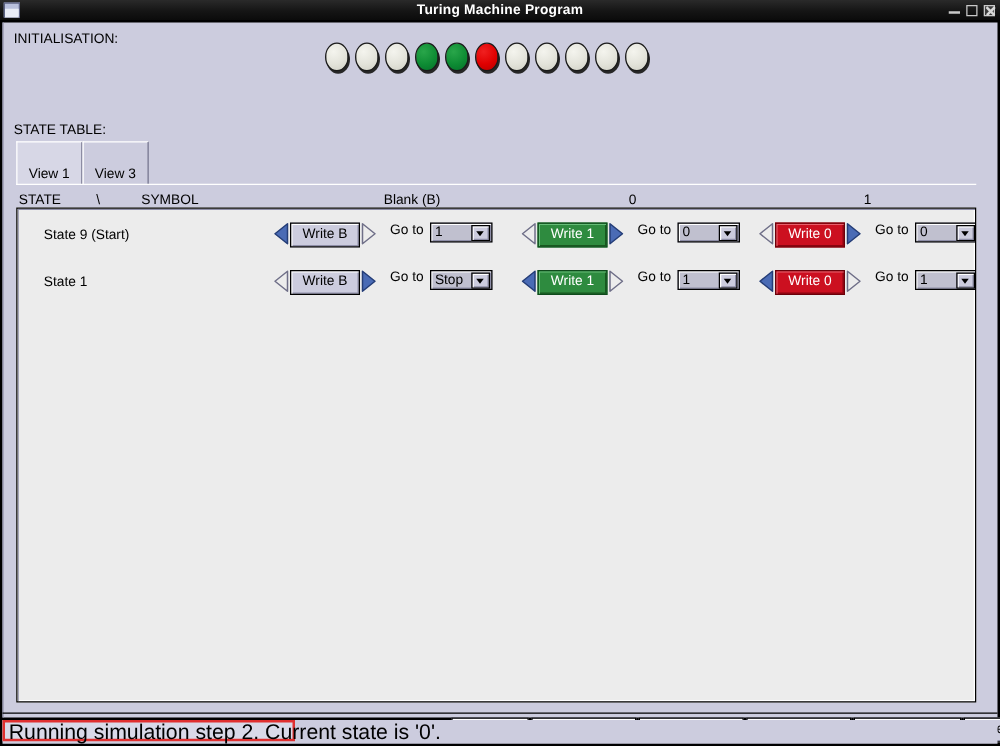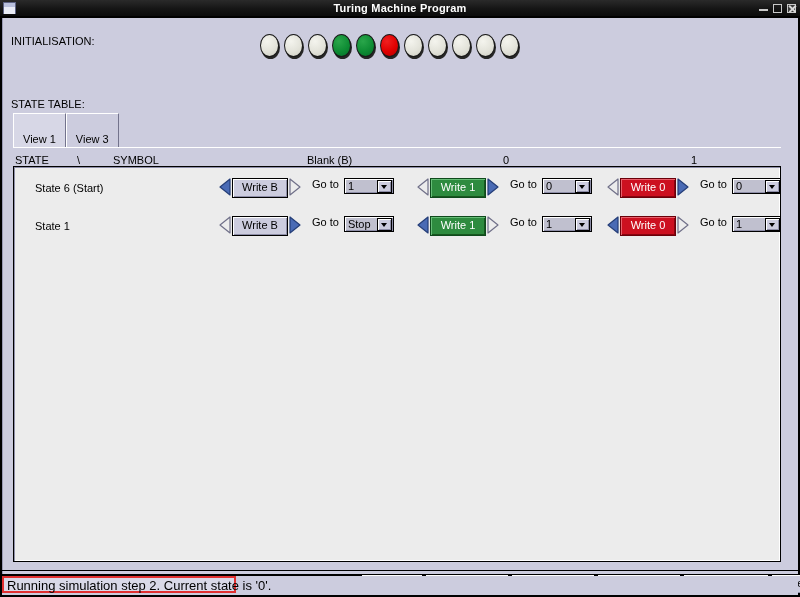--- a/index.html
+++ b/index.html
@@ -52,21 +52,21 @@
   .client{
     position:absolute;left:2px;top:18px;width:796px;height:556px;
     background:#ccccde;
     box-sizing:border-box;
     border-left:1px solid #9a9ab4;
   }
 
   .section-label{
     position:absolute;font-size:11px;color:#000;white-space:nowrap;
   }
-  #lbl-init{left:8px;top:17px;}
+  #lbl-init{left:8px;top:7px;}
   #lbl-state-table{left:8px;top:80px;}
 
   
   .tape{
     position:absolute;left:256px;top:15px;height:26px;display:flex;gap:2px;
   }
   .cell{
     width:22px;height:26px;position:relative;
   }
   .cell .disc{
@@ -215,21 +215,21 @@
   .statusbar{
     position:absolute;left:2px;top:576px;width:796px;height:19px;
     background:#ccccde;box-sizing:border-box;
   }
   .statusbox{
     position:absolute;left:0px;top:0px;width:234px;height:17px;
     border:2px solid #e03030;background:#d9d9e8;box-sizing:border-box;
     line-height:13px;
   }
   .statustext{
-    position:absolute;left:3px;top:1px;font-size:13px;color:#000;white-space:nowrap;
+    position:absolute;left:3px;top:1px;font-size:17px;color:#000;white-space:nowrap;
   }
   .bottom-frame{
     position:absolute;left:2px;top:570px;width:796px;height:1px;background:#000;
   }
 </style>
 </head>
 <body>
 
 <div class="window">
 
@@ -306,21 +306,21 @@
     <div class="colhead" id="ch0">STATE</div>
     <div class="colhead" id="ch-sep">\</div>
     <div class="colhead" id="ch-sym">SYMBOL</div>
     <div class="colhead" id="ch1">Blank (B)</div>
     <div class="colhead" id="ch2">0</div>
     <div class="colhead" id="ch3">1</div>
 
     <div class="tablepanel">
       <div class="rowwrap" id="rowwrap">
           <div class="trow">
-            <div class="state-name">State 6 (Start)</div>
+            <div class="state-name">State 9 (Start)</div>
             <div class="cellgroup" id="cg-b">
               <span class="arrow">
                 <svg width="13" height="18" viewBox="0 0 13 18">
                   <polygon points="11,1 11,17 1,9" fill="#4a6bb5" stroke="#243d77" stroke-width="1.2" stroke-linejoin="round"></polygon>
                 </svg>
               </span>
               <span class="wbtn">Write B</span>
               <span class="arrow">
                 <svg width="13" height="18" viewBox="0 0 13 18">
                   <polygon points="2,1 2,17 12,9" fill="none" stroke="#6f6f88" stroke-width="1.2" stroke-linejoin="round"></polygon>

